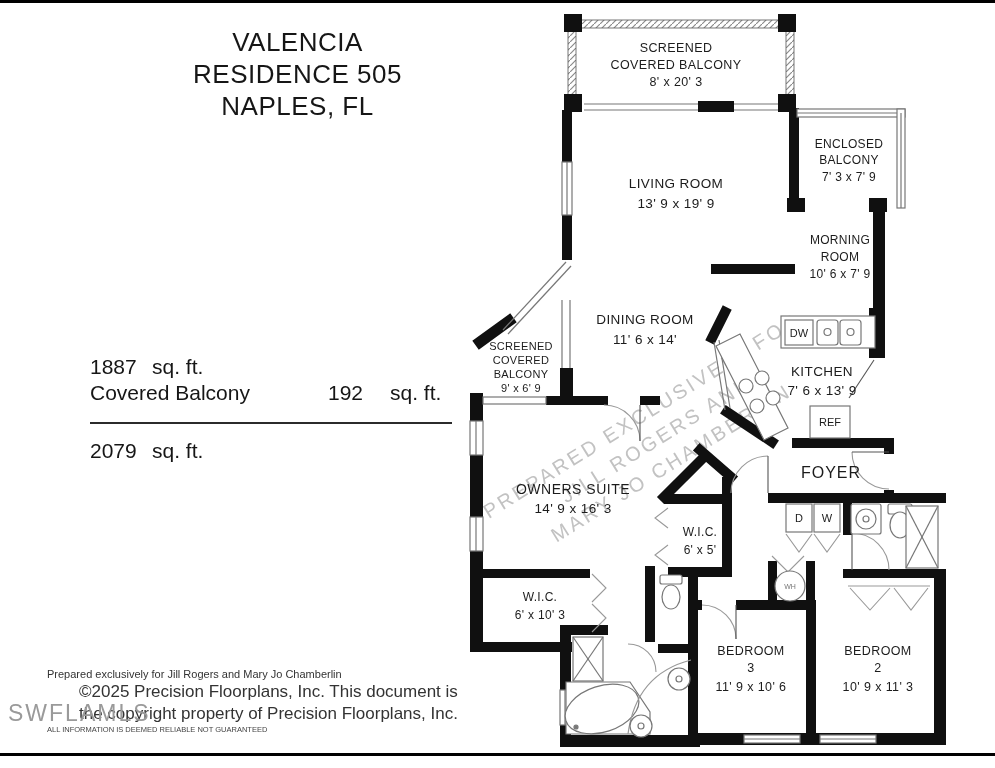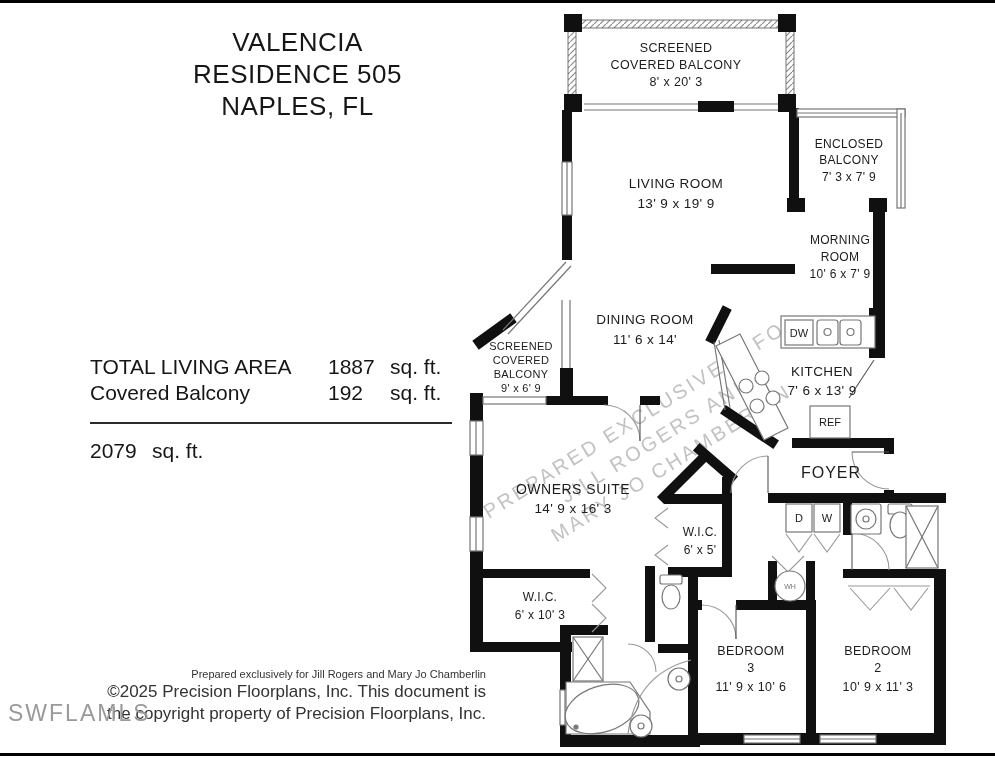--- a/index.html
+++ b/index.html
@@ -7,21 +7,21 @@
         font-family:"Liberation Sans",sans-serif;color:#111;}
   .edge{position:absolute;left:0;width:995px;height:3px;background:#000;}
   #header{position:absolute;left:110px;top:26px;width:375px;text-align:center;
           font-size:26px;line-height:32px;letter-spacing:.5px;color:#161616;}
   #areas{position:absolute;left:90px;top:354px;width:362px;font-size:21px;color:#161616;}
   #areas .row{display:flex;align-items:baseline;line-height:26px;}
   #areas .lbl{flex:1;text-align:left;}
   #areas .val{width:62px;text-align:left;}
   #areas .unit{width:62px;text-align:left;}
   #areas .rule{border-top:2px solid #2b2b2b;margin:16px 0 14px 0;}
-  #footer{position:absolute;left:62px;top:668px;width:424px;text-align:right;color:#333;}
+  #footer{position:absolute;left:47px;top:668px;width:424px;text-align:left;color:#333;}
   #footer .f1{font-size:11px;line-height:13px;}
   #footer .f2{font-size:17px;line-height:22px;margin-left:32px;}
   #footer .fs{font-size:7.5px;line-height:9px;color:#444;}
   #mls{position:absolute;left:8px;top:700px;font-size:23px;letter-spacing:2px;color:#9a9a9a;}
   svg text{font-family:"Liberation Sans",sans-serif;fill:#1c1c1c;}
   .rm{font-size:12.5px;letter-spacing:.4px;}
   .rm13{font-size:13.5px;letter-spacing:.4px;}
   .rm12{font-size:12px;letter-spacing:.3px;}
   .rm11{font-size:11px;letter-spacing:.3px;}
   .rm14{font-size:14px;letter-spacing:.5px;}
@@ -38,21 +38,20 @@
   <div class="edge" style="top:753px"></div>
 
   <div id="header">
     <div>VALENCIA</div>
     <div>RESIDENCE 505</div>
     <div>NAPLES, FL</div>
   </div>
 
   <div id="areas">
     <div class="row">
-      <span class="lbl">TOTAL LIVING AREA</span>
       <span class="val">1887</span>
       <span class="unit">sq. ft.</span>
     </div>
     <div class="row">
       <span class="lbl">Covered Balcony</span>
       <span class="val">192</span>
       <span class="unit">sq. ft.</span>
     </div>
     <div class="rule"></div>
     <div class="row">
@@ -311,16 +310,17 @@
         <text class="rm" x="878" y="655">BEDROOM</text>
         <text class="rm" x="878" y="672">2</text>
         <text class="rm" x="878" y="691">10' 9 x 11' 3</text>
       </g>
     </g>
   </svg>
 
   <div id="footer">
     <div class="f1">Prepared exclusively for Jill Rogers and Mary Jo Chamberlin</div>
     <div class="f2">©2025 Precision Floorplans, Inc.  This document is the copyright property of Precision Floorplans, Inc.</div>
+    <div class="fs">ALL INFORMATION IS DEEMED RELIABLE NOT GUARANTEED</div>
   </div>
 
   <div id="mls">SWFLAMLS</div>
 </div>
 
 </body></html>

